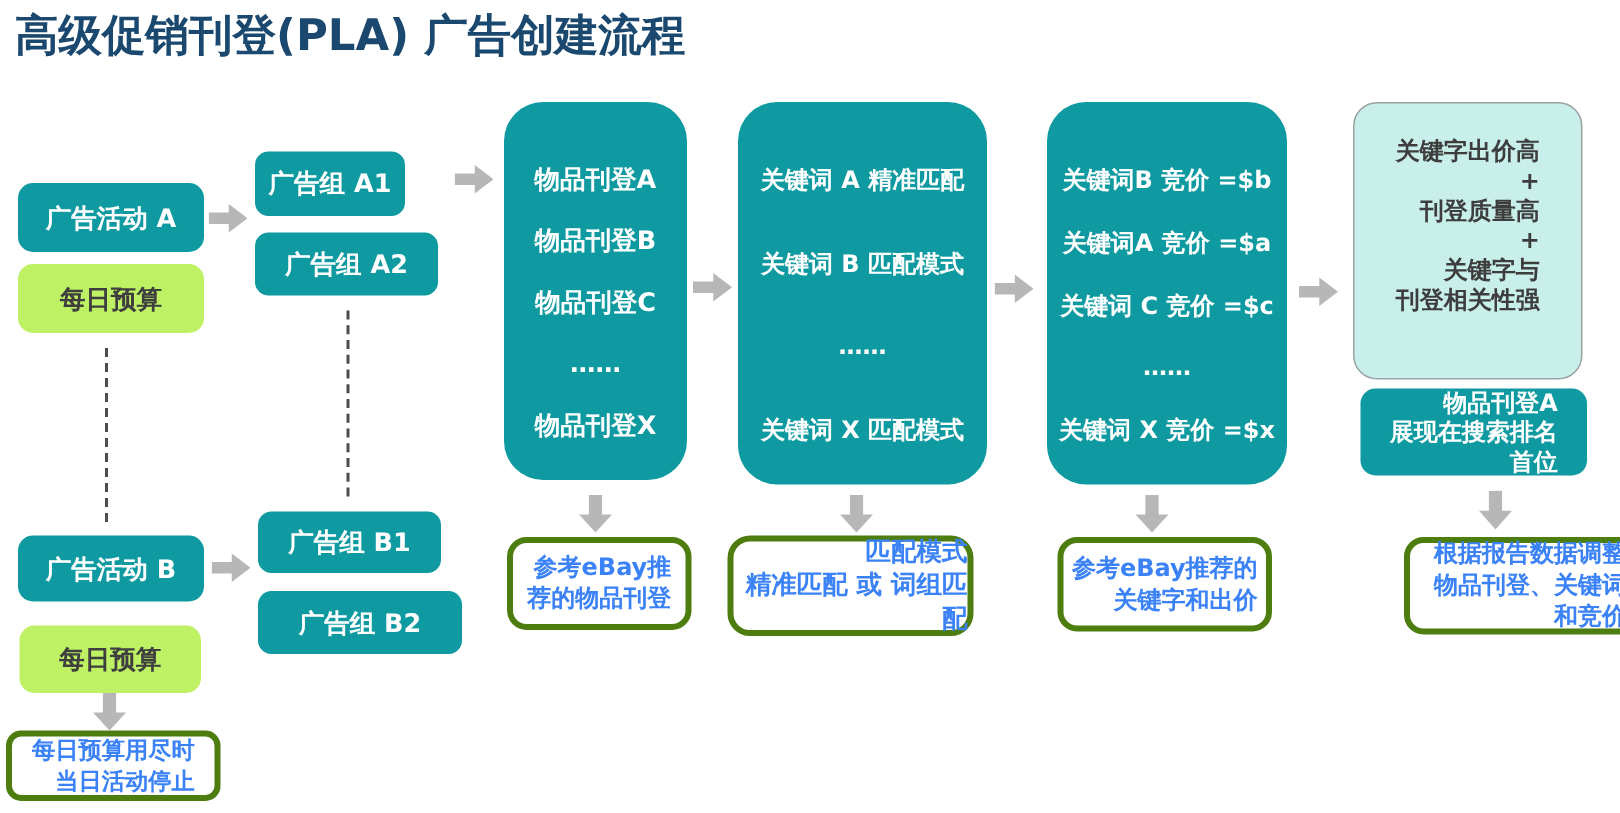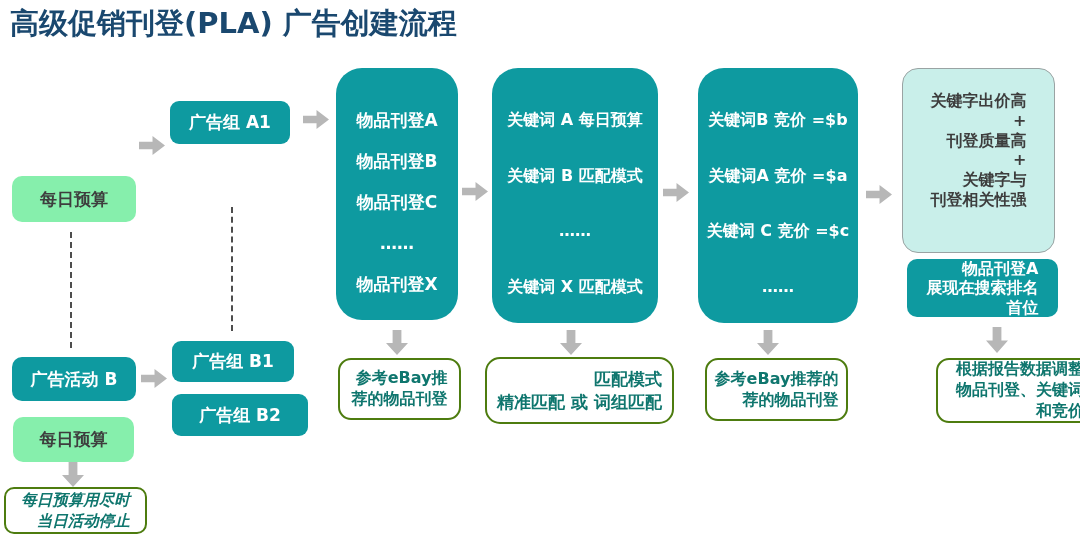--- a/index.html
+++ b/index.html
@@ -13,26 +13,26 @@
     position:absolute; left:10px; top:4px;
     font-size:29px; font-weight:700; color:#1A486F; letter-spacing:0px;
     white-space:nowrap;
     text-align:center;
   }
   .box {
     position:absolute; display:flex; align-items:center; justify-content:center;
     text-align:right; font-weight:700;
   }
   .teal { background:#0E9AA0; color:#ffffff; border-radius:10px; }
-  .ltteal { background:#86efac; color:#3E3E3E; border-radius:10px; }
+  .ltteal { background:#bef264; color:#3E3E3E; border-radius:10px; }
   .panel {
     background:#C9EFEA; color:#3D3D3D; border:1px solid #9AA3A3; border-radius:16px;
   }
   .whitebox {
-    background:#ffffff; color:#0f766e; border:2px solid #4d7c0f; border-radius:13px;
+    background:#ffffff; color:#3b82f6; border:4px solid #4d7c0f; border-radius:13px;
   }
   .tall {
     background:#0E9AA0; color:#ffffff; border-radius:26px;
     position:absolute; display:flex; flex-direction:column;
     justify-content:space-between; align-items:center;
     padding:42px 4px 26px 4px; text-align:center; font-weight:700;
   }
   .tall span { display:block; line-height:20px; }
   .multiline { white-space:pre-line; }
   .arrow-right {
@@ -41,54 +41,60 @@
   }
   .arrow-down {
     position:absolute; background:#B7B7B7;
     clip-path:polygon(30% 0, 70% 0, 70% 52%, 100% 52%, 50% 100%, 0 52%, 30% 52%);
   }
   .dotted {
     position:absolute; width:0; border-left:2px dashed #4D4D4D;
   }
   .f17 { font-size:17px; }
   .f16 { font-size:16px; }
-  .f15 { font-size:15.5px;font-style:italic; }
+  .f15 { font-size:15.5px; }
   .lh13 { line-height:1.3; }
   .lh12 { line-height:1.2; }
   .panel-text { line-height:1.24; }
 </style>
 </head>
 <body>
 
 <div class="canvas">
 
   <div class="title">高级促销刊登(PLA) 广告创建流程</div>
 
+  <div class="box teal f17" style="left:12px;top:122px;width:124px;height:46px">
+    <span>广告活动 A</span>
+  </div>
   <div class="box ltteal f17" style="left:12px;top:176px;width:124px;height:46px">
     <span>每日预算</span>
   </div>
 
   <div class="dotted" style="left:70px;top:232px;height:116px"></div>
 
   <div class="box teal f17" style="left:12px;top:357px;width:124px;height:44px">
     <span>广告活动 B</span>
   </div>
   <div class="box ltteal f17" style="left:13px;top:417px;width:121px;height:45px">
     <span>每日预算</span>
   </div>
 
   <div class="arrow-down" style="left:62px;top:462px;width:22px;height:25px"></div>
 
   <div class="box whitebox f15 lh13" style="left:4px;top:487px;width:143px;height:47px;border-radius:10px">
     <span class="multiline">每日预算用尽时
 当日活动停止</span>
   </div>
 
-  <div class="box teal f17" style="left:170px;top:101px;width:120px;height:43px;border-radius:9px">
+  <div class="box teal f17" style="left:170px;top:101px;width:100px;height:43px;border-radius:9px">
     <span>广告组 A1</span>
+  </div>
+  <div class="box teal f17" style="left:170px;top:155px;width:122px;height:42px;border-radius:9px">
+    <span>广告组 A2</span>
   </div>
 
   <div class="dotted" style="left:231px;top:207px;height:124px"></div>
 
   <div class="box teal f17" style="left:172px;top:341px;width:122px;height:41px;border-radius:9px">
     <span>广告组 B1</span>
   </div>
   <div class="box teal f17" style="left:172px;top:394px;width:136px;height:42px;border-radius:9px">
     <span>广告组 B2</span>
   </div>
@@ -107,41 +113,42 @@
     <span>……</span>
     <span>物品刊登X</span>
   </div>
   <div class="arrow-down" style="left:386px;top:330px;width:22px;height:25px"></div>
   <div class="box whitebox f16 lh13" style="left:338px;top:358px;width:123px;height:62px">
     <span class="multiline">参考eBay推
 荐的物品刊登</span>
   </div>
 
   <div class="tall f16" style="left:492px;top:68px;width:166px;height:255px">
-    <span>关键词 A 每日预算</span>
+    <span>关键词 A 精准匹配</span>
     <span>关键词 B 匹配模式</span>
     <span>……</span>
     <span>关键词 X 匹配模式</span>
   </div>
   <div class="arrow-down" style="left:560px;top:330px;width:22px;height:25px"></div>
-  <div class="box whitebox f17 lh13" style="left:485px;top:357px;width:189px;height:67px;border-radius:15px">
+  <div class="box whitebox f17 lh13" style="left:485px;top:357px;width:164px;height:67px;border-radius:15px">
     <span class="multiline">匹配模式
 精准匹配 或 词组匹配</span>
   </div>
 
   <div class="tall f16" style="left:698px;top:68px;width:160px;height:255px">
     <span>关键词B 竞价 =$b</span>
     <span>关键词A 竞价 =$a</span>
     <span>关键词 C 竞价 =$c</span>
     <span>……</span>
+    <span>关键词 X 竞价 =$x</span>
   </div>
   <div class="arrow-down" style="left:757px;top:330px;width:22px;height:25px"></div>
   <div class="box whitebox f16 lh13" style="left:705px;top:358px;width:143px;height:63px">
     <span class="multiline">参考eBay推荐的
-荐的物品刊登</span>
+关键字和出价</span>
   </div>
 
   <div class="box panel f16" style="left:902px;top:68px;width:153px;height:185px;align-items:flex-start;padding-top:22px">
     <span class="multiline panel-text" style="font-weight:700">关键字出价高
 +
 刊登质量高
 +
 关键字与
 刊登相关性强</span>
   </div>

